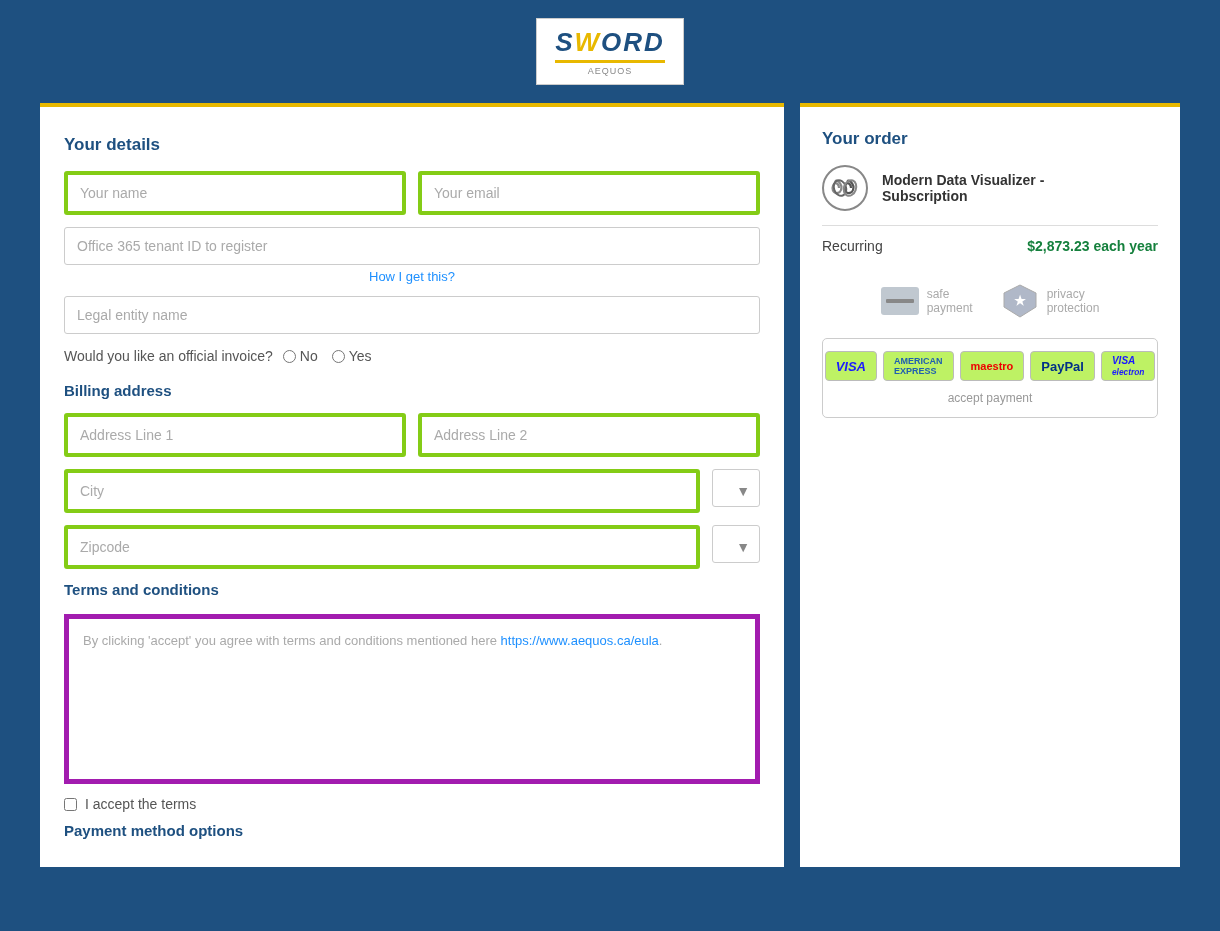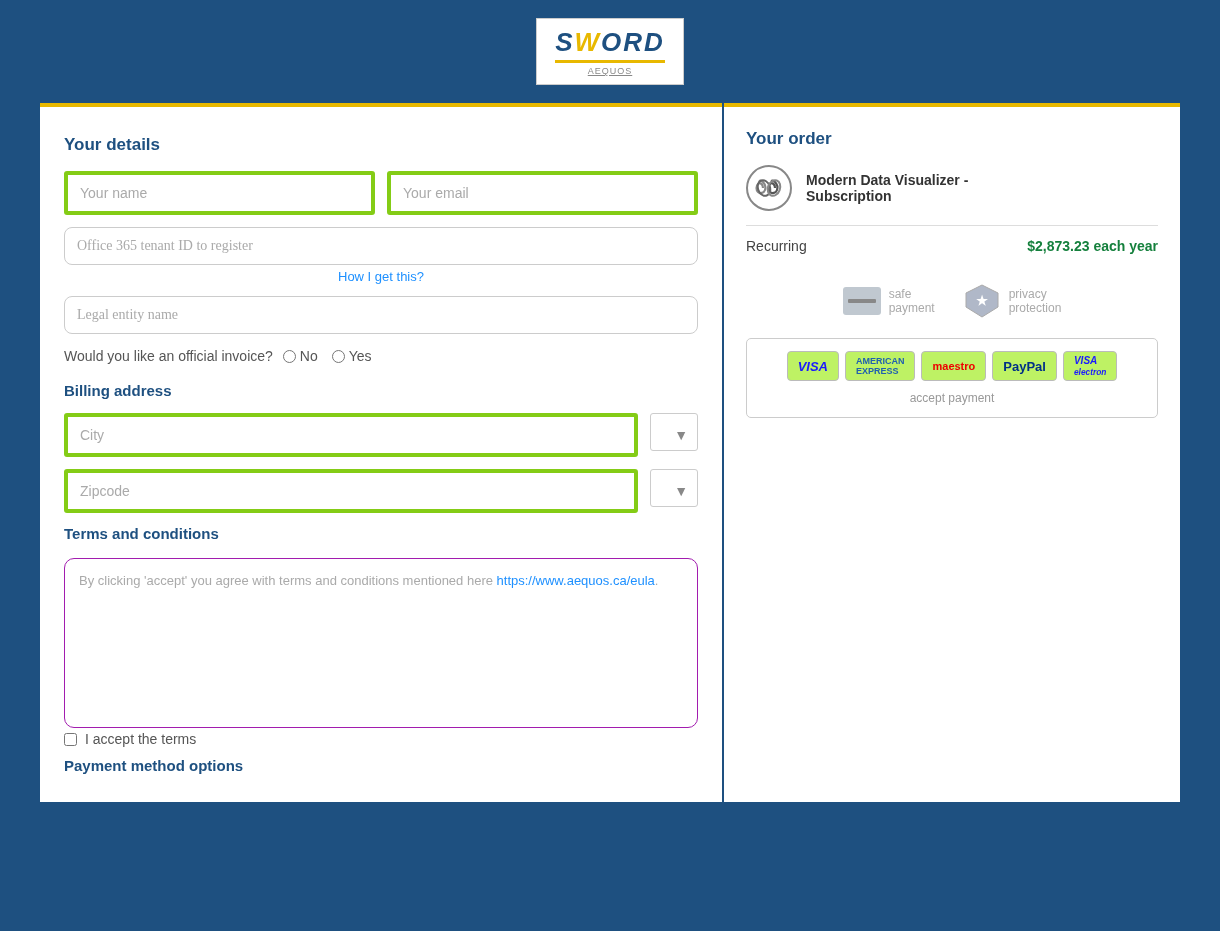--- a/index.html
+++ b/index.html
@@ -37,37 +37,36 @@
     .logo-underline {
       width: 100%;
       height: 3px;
       background: #e8b800;
       margin: 2px 0 3px 0;
     }
     .logo-sub {
       font-size: 9px;
       color: #888;
       letter-spacing: 1px;
-      text-decoration: underline;
     }
     .main-content {
       display: flex;
-      gap: 2px;
+      gap: 16px;
       padding: 0 40px 30px 40px;
     }
     .left-panel {
       background: white;
       flex: 1;
       border-top: 4px solid #e8b800;
       padding: 28px 24px 28px 24px;
       min-width: 0;
     }
     .right-panel {
       background: white;
-      width: 456px;
+      width: 380px;
       border-top: 4px solid #e8b800;
       padding: 22px 22px 22px 22px;
       flex-shrink: 0;
     }
     .section-title {
       font-size: 17px;
       font-weight: bold;
       color: #1e5080;
       margin-bottom: 16px;
     }
@@ -85,26 +84,25 @@
       color: #333;
       outline: none;
     }
     .form-input::placeholder {
       color: #aaa;
     }
     .full-width-input {
       width: 100%;
       padding: 10px 12px;
       border: 1px solid #ccc;
-      border-radius: 8px;
+      border-radius: 3px;
       font-size: 14px;
       color: #333;
       outline: none;
       margin-bottom: 4px;
-      font-family: Liberation Serif, serif;
     }
     .full-width-input::placeholder {
       color: #aaa;
     }
     .how-link {
       text-align: center;
       font-size: 13px;
       color: #1e90ff;
       margin-bottom: 12px;
       cursor: pointer;
@@ -167,27 +165,27 @@
       font-size: 14px;
     }
     .terms-title {
       font-size: 15px;
       font-weight: bold;
       color: #1e5080;
       margin-top: 10px;
       margin-bottom: 16px;
     }
     .terms-box {
-      border: 1px solid #a21caf;
-      border-radius: 10px;
+      border: 5px solid #a21caf;
+      border-radius: 0;
       padding: 14px;
       font-size: 13px;
       color: #aaa;
       min-height: 170px;
-      margin-bottom: 3px;
+      margin-bottom: 12px;
       background: white;
     }
     .terms-box a {
       color: #1e90ff;
       text-decoration: none;
     }
     .accept-row {
       display: flex;
       align-items: center;
       gap: 8px;
@@ -347,20 +345,24 @@
           <input type="radio" name="invoice" value="yes" style="">
           <span>Yes</span>
         </label>
       </div>
     </div>
 
     
     <div class="billing-title">Billing address</div>
 
     
+    <div class="address-row">
+      <input class="form-input" type="text" placeholder="Address Line 1" style="">
+      <input class="form-input" type="text" placeholder="Address Line 2" style="">
+    </div>
 
     
     <div class="address-row">
       <input class="form-input" type="text" placeholder="City" style="">
       <div class="select-wrapper">
         <select class="form-select">
           <option>Quebec</option>
           <option>Ontario</option>
           <option>British Columbia</option>
           <option>Alberta</option>

